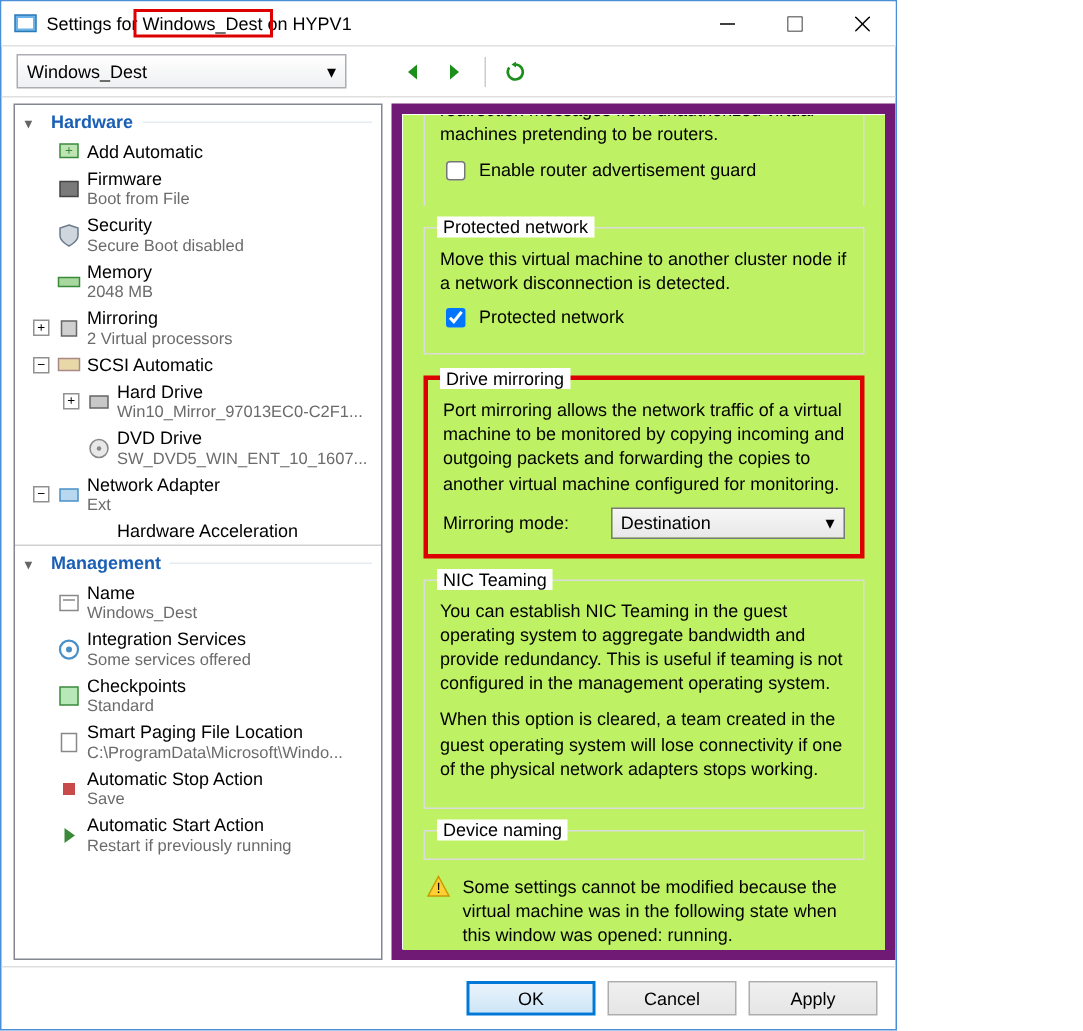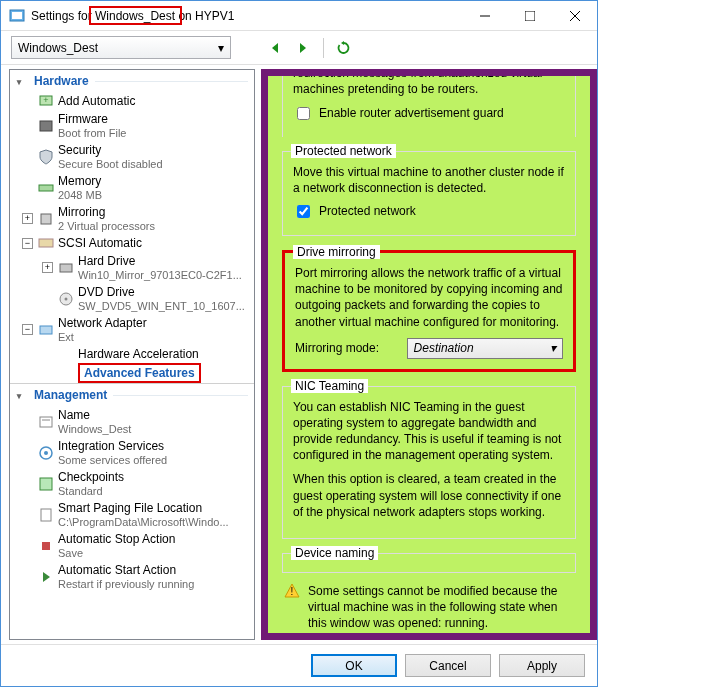--- a/index.html
+++ b/index.html
@@ -43,21 +43,21 @@
 .tree-item.indent2-exp .expander { left: 32px; }
 .red-box { border: 2px solid #d00; }
 
 .groupbox { border: 1px solid #dcdcdc; margin-top: 14px; padding: 8px 10px 10px 10px; position: relative; }
 .groupbox .legend { position: absolute; top: -8px; left: 8px; background: #fff; padding: 0 4px; font-size: 12px; }
 .groupbox p { margin: 4px 0 8px 0; font-size: 12px; line-height: 1.35; }
 .chk-row { display: flex; align-items: flex-start; gap: 6px; margin: 4px 0; }
 .chk-row input { margin-top: 1px; }
 .form-row { display: flex; align-items: center; margin-top: 4px; }
 .form-row label { width: 130px; }
-.dropdown { width: 180px; height: 21px; border: 1px solid #7a7a7a; background: linear-gradient(#f6f6f6,#e8e8e8); display:flex; align-items:center; padding:0 6px; justify-content:space-between; cursor:pointer; font-size:12px;font-style:italic; }
+.dropdown { width: 180px; height: 21px; border: 1px solid #7a7a7a; background: linear-gradient(#f6f6f6,#e8e8e8); display:flex; align-items:center; padding:0 6px; justify-content:space-between; cursor:pointer; font-size:12px; }
 
 .warning { display: flex; gap: 8px; padding: 10px 2px 4px 2px; }
 .warning .wicon { width: 16px; height: 16px; flex-shrink: 0; }
 .warning p { margin: 0; font-size: 12px; line-height: 1.35; }
 
 .footer { height: 42px; display: flex; align-items: center; justify-content: flex-end; gap: 8px; padding: 0 12px; border-top: 1px solid #e0e0e0; }
 .btn { width: 86px; height: 23px; border: 1px solid #adadad; background: linear-gradient(#f0f0f0,#e5e5e5); cursor: pointer; font-size: 12px; }
 .btn.primary { border: 2px solid #0078d7; background: linear-gradient(#eaf3fc,#cde6f7); }
 
 
@@ -225,23 +225,20 @@
               <rect x="2" y="4" width="12" height="8" fill="#b8d8f0" stroke="#4a90c8"></rect>
             </svg>
           </span>
         <div><span class="label">Network Adapter</span><span class="sub">Ext</span></div>
       </div>
 
       <div class="tree-item indent3">
         <span class="label">Hardware Acceleration</span>
       </div>
 
-      <div class="tree-item indent3 selected" style="padding-top:0; padding-bottom:0;">
-        <span class="label bold red-box" style="padding:1px 4px;">Advanced Features</span>
-      </div>
 
       <div class="cat-header">
         <span class="exp">▾</span>
         <span>Management</span>
           <span class="line"></span>
       </div>
 
       <div class="tree-item indent1">
         <span class="iconbox">
             <svg class="svg-icon" viewBox="0 0 16 16">

